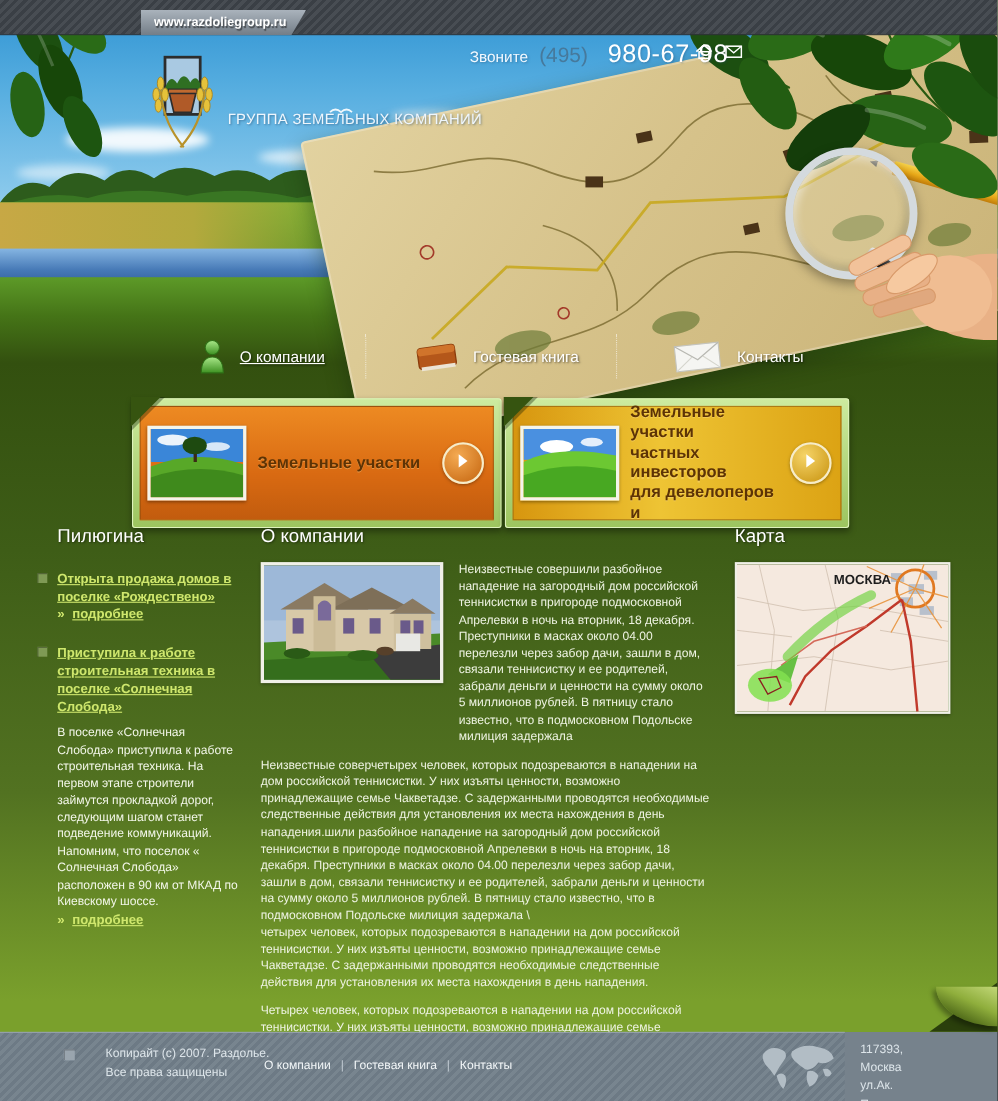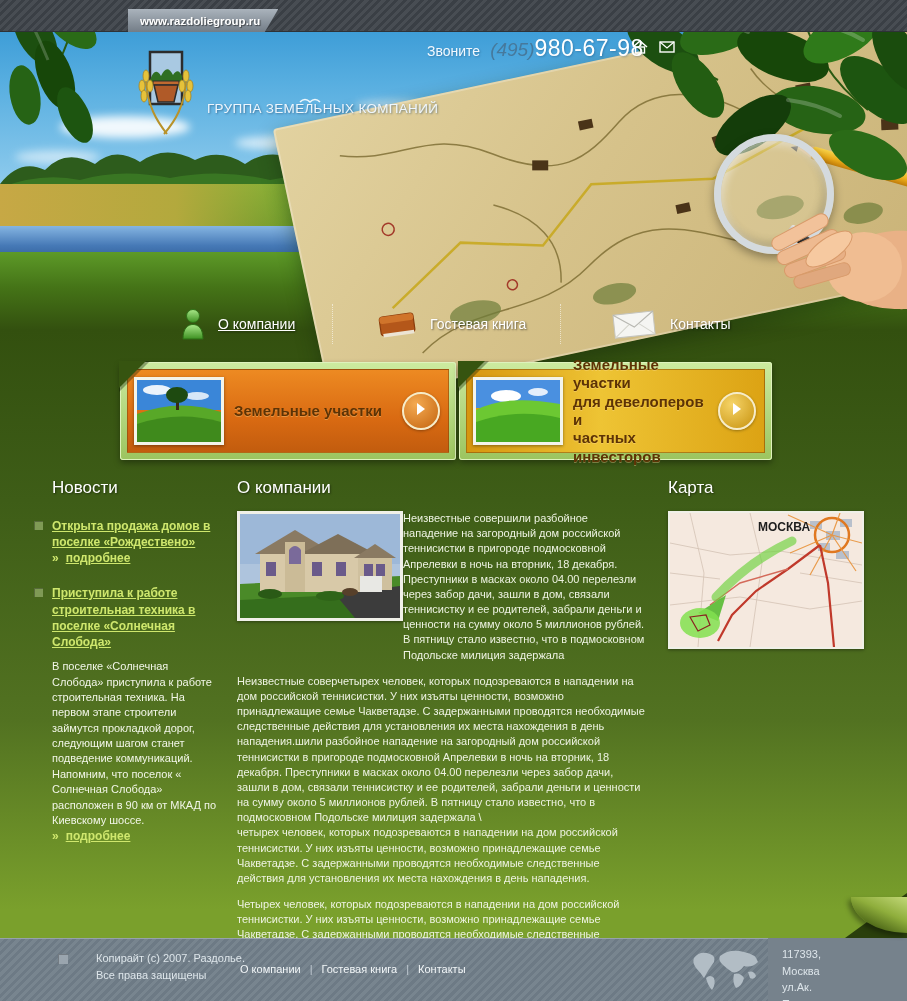--- a/index.html
+++ b/index.html
@@ -44,32 +44,32 @@
     font-size:11.5px;font-weight:bold;color:#fff;text-shadow:1px 1px 1px rgba(0,0,0,.5);z-index:6;}
 
   
   .logo-emblem{position:absolute;left:134px;top:48px;width:64px;height:90px;z-index:12;}
   .logo-title{position:absolute;left:204px;top:52px;font-family:"Liberation Serif",serif;font-weight:bold;font-size:38px;
     letter-spacing:1px;color:#ffffff;text-shadow:2px 2px 3px rgba(25,60,95,.55);z-index:12;}
   .logo-sub{position:absolute;left:207px;top:101px;font-size:13.5px;color:#eef6fd;letter-spacing:.3px;
     text-shadow:1px 1px 2px rgba(25,60,95,.5);z-index:12;}
   .call{position:absolute;left:427px;top:35px;display:flex;align-items:baseline;z-index:12;}
   .call-label{font-size:14px;color:#f2f9ff;margin-right:10px;text-shadow:1px 1px 2px rgba(30,70,110,.4);}
-  .call-code{font-size:19px;color:#46799c;margin-right:0;font-style:italic;}
+  .call-code{font-size:19px;color:#46799c;margin-right:18px;}
   .call-num{font-size:23px;color:#ffffff;text-shadow:1px 1px 2px rgba(30,70,110,.35);letter-spacing:.5px;}
   .hicon{position:absolute;z-index:12;cursor:pointer;}
 
   
   .nav-item{position:absolute;top:302px;height:44px;display:flex;align-items:center;gap:12px;cursor:pointer;z-index:12;}
   .nav-label{font-size:14px;color:#ffffff;text-shadow:1px 1px 2px rgba(0,0,0,.55);}
   .nav-label.active{text-decoration:underline;}
   .nav-sep{position:absolute;top:304px;height:40px;width:0;border-left:1px dotted rgba(255,255,255,.55);z-index:12;}
 
   
-  .banner{position:absolute;top:362px;height:98px;background:linear-gradient(180deg,#cdeba0,#9cc45f);
+  .banner{position:absolute;top:362px;height:118px;background:linear-gradient(180deg,#cdeba0,#9cc45f);
     border-radius:3px;padding:7px;box-sizing:border-box;box-shadow:0 3px 6px rgba(0,0,0,.35), inset 0 0 0 1px #def2bc;cursor:pointer;z-index:12;}
   .banner::after{content:'';position:absolute;top:-1px;left:-1px;border-top:27px solid #365410;border-right:27px solid transparent;z-index:3;}
   .banner::before{content:'';position:absolute;top:-1px;left:-1px;border-top:31px solid rgba(10,25,0,.35);border-right:31px solid transparent;z-index:2;}
   .banner-inner{width:100%;height:100%;display:flex;align-items:center;gap:10px;box-sizing:border-box;padding:0 8px 0 6px;
     border:1px solid rgba(120,70,10,.5);}
   .b-orange{background:linear-gradient(180deg,#ed8a22 0%,#d96a12 60%,#c25c0e 100%);}
   .b-gold{background:linear-gradient(90deg,#d7960f 0%,#eec434 45%,#dca314 100%);}
   .thumb{width:84px;height:62px;border:3px solid #f4f4ea;box-shadow:0 1px 3px rgba(0,0,0,.4);flex:0 0 auto;}
   .banner-text{font-size:15px;font-weight:bold;color:#5d3305;line-height:1.22;text-shadow:0 1px 0 rgba(255,225,160,.35);}
   .go-btn{margin-left:auto;width:34px;height:34px;border-radius:50%;border:2px solid #f6ecc9;flex:0 0 auto;position:relative;
@@ -84,21 +84,21 @@
   .news-col .col-title{margin-left:18px;}
   .news-item{position:relative;margin-top:20px;padding-left:18px;}
   .news-bullet{position:absolute;left:0;top:3px;width:9px;height:9px;background:#7f9a55;box-shadow:inset 1px 1px 0 rgba(0,0,0,.3);}
   .news-head{font-size:12px;font-weight:bold;color:#cfe76d;text-decoration:underline;line-height:1.35;cursor:pointer;}
   .news-body{margin-top:9px;font-size:11px;color:#f2f6e8;line-height:1.4;}
   .news-more{margin-top:1px;font-size:12px;font-weight:bold;color:#cfe76d;}
   .news-more .arr{margin-right:7px;text-decoration:none;}
   .news-more .lnk{text-decoration:underline;cursor:pointer;}
 
   .about-col{position:absolute;left:237px;top:478px;width:408px;z-index:12;}
-  .about-row{margin-top:13px;display:flex;}
+  .about-row{margin-top:13px;display:flex;gap:14px;}
   .house{width:160px;height:104px;border:3px solid #f0f0e8;box-shadow:0 1px 3px rgba(0,0,0,.4);flex:0 0 auto;}
   .about-p{font-size:11px;color:#eef3e2;line-height:1.38;}
   .about-col .flow{margin-top:11px;}
 
   .map-col{position:absolute;left:668px;top:478px;width:210px;z-index:12;}
   .map-img{margin-top:13px;width:192px;height:134px;border:2px solid #f0f0e8;box-shadow:0 1px 3px rgba(0,0,0,.4);cursor:pointer;}
 
   
   .curl-shadow{position:absolute;right:0;top:893px;width:0;height:0;border-left:62px solid transparent;border-bottom:45px solid #2a3f0c;z-index:11;}
   .curl-lip{position:absolute;right:0;top:897px;width:56px;height:36px;z-index:12;
@@ -331,31 +331,31 @@
     <div class="banner-inner b-gold">
       <svg class="thumb" viewBox="0 0 84 62">
         <rect width="84" height="28" fill="#4a90e0"></rect>
         <ellipse cx="30" cy="16" rx="15" ry="6" fill="#fff"></ellipse>
         <ellipse cx="62" cy="12" rx="10" ry="4" fill="#fff" opacity=".85"></ellipse>
         <path d="M0,30 Q30,14 84,24 L84,62 L0,62 Z" fill="#6cc832"></path>
         <path d="M0,42 Q40,28 84,38 L84,62 L0,62 Z" fill="#48a822"></path>
       </svg>
       <div class="banner-text">
         <div>Земельные участки</div>
+        <div>частных инвесторов</div>
         <div>для девелоперов и</div>
-        <div>частных инвесторов</div>
       </div>
       <div class="go-btn go-gold">
           <span></span>
         </div>
     </div>
   </div>
 
   <div class="news-col">
-    <div class="col-title">Новости</div>
+    <div class="col-title">Пилюгина</div>
 
     <div class="news-item">
       <div class="news-bullet"></div>
       <div class="news-head">Открыта продажа домов в поселке «Рождествено»</div>
       <div class="news-more">
         <span class="arr">»</span><span class="lnk">подробнее</span>
       </div>
     </div>
 
     <div class="news-item">

